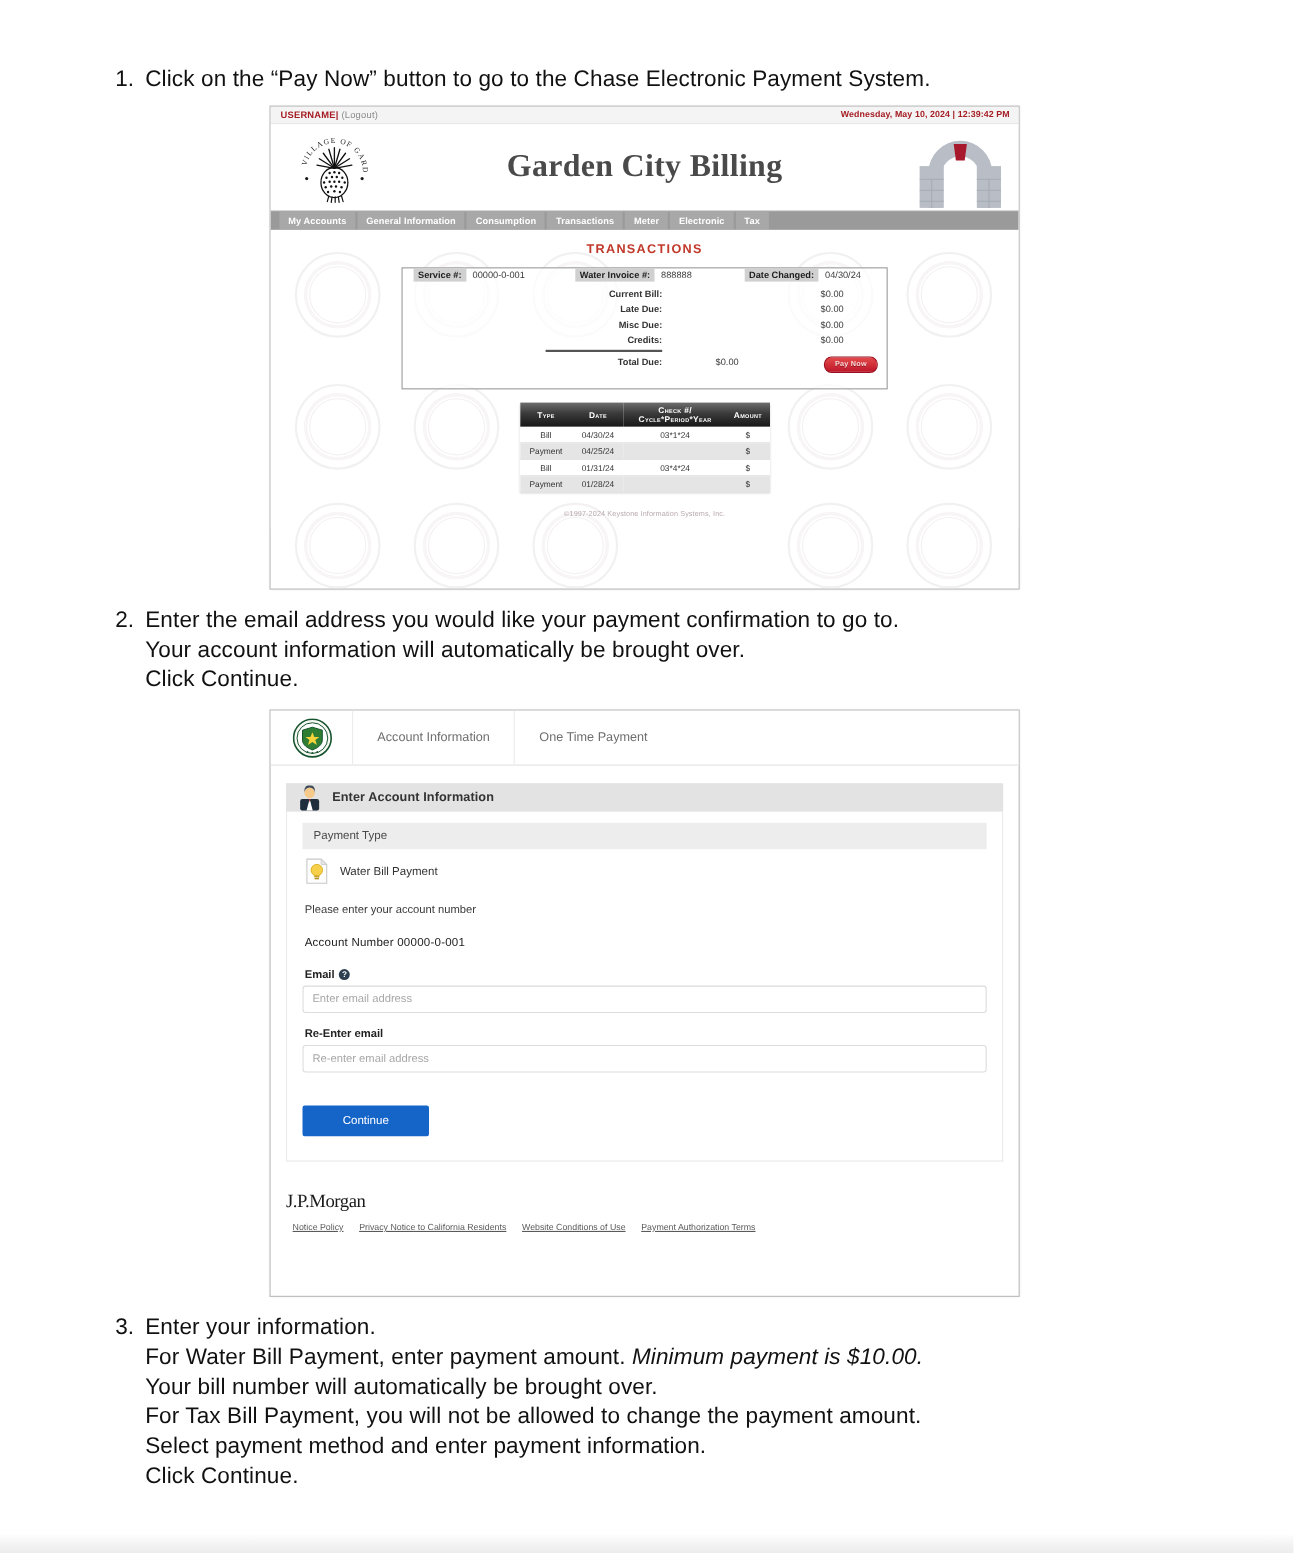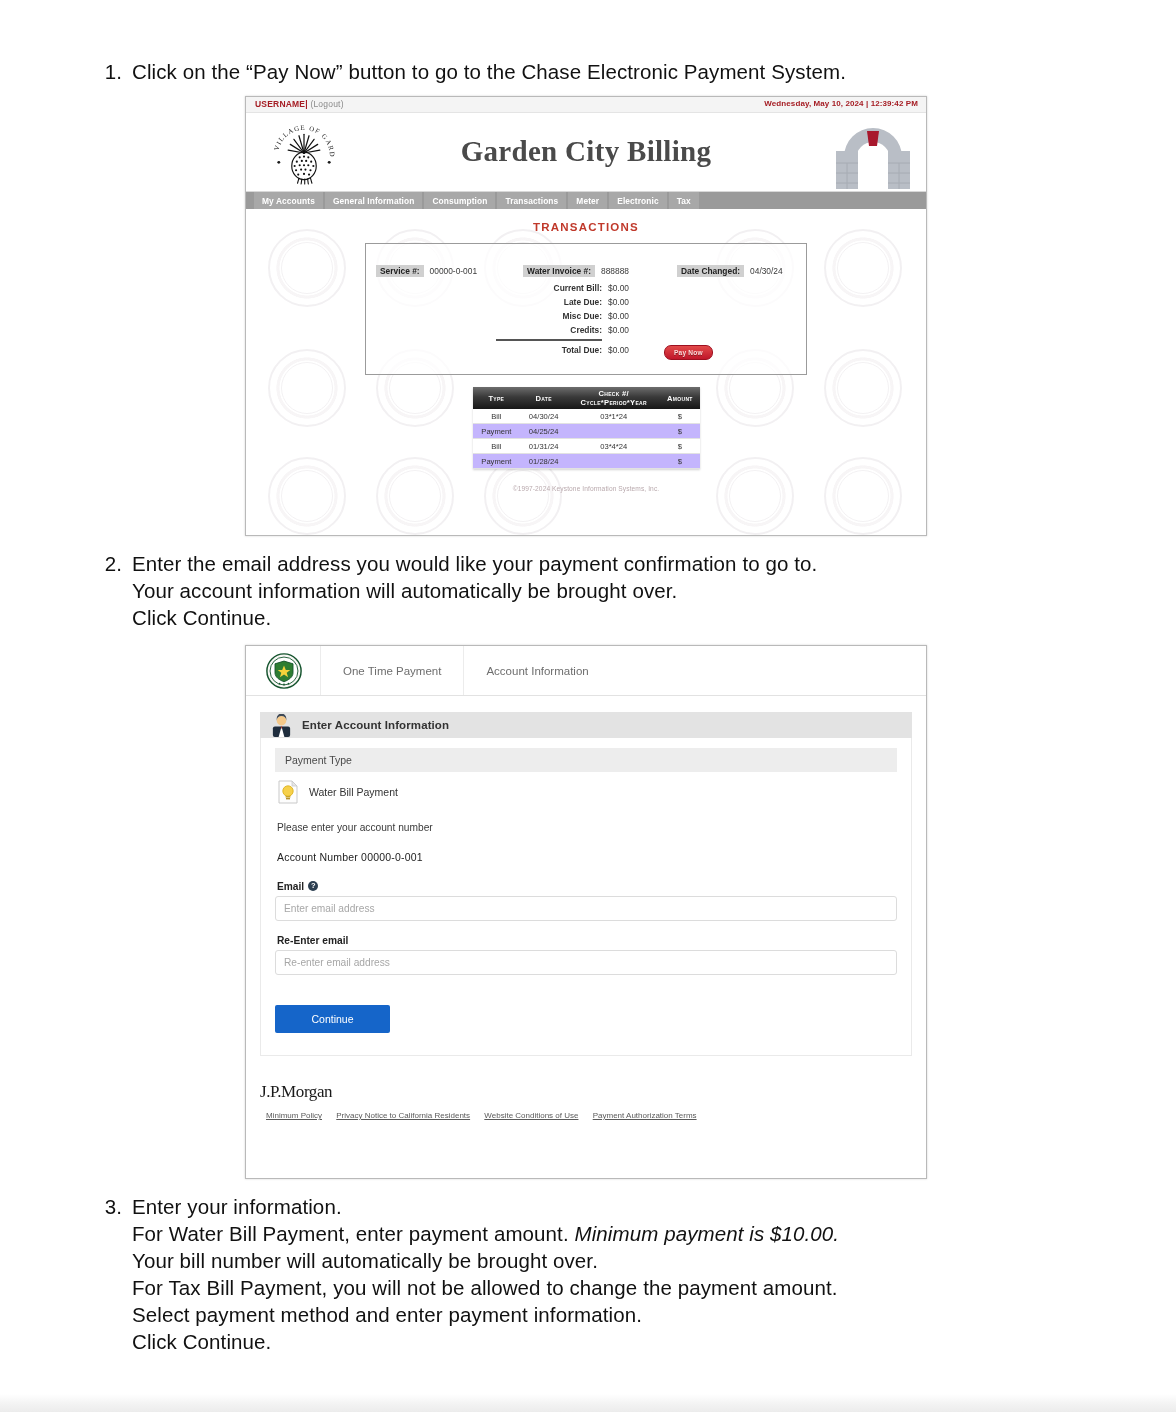--- a/index.html
+++ b/index.html
@@ -109,32 +109,32 @@
     text-align:center;font-size:11.5px;font-weight:bold;color:#c0392b;
     letter-spacing:1.2px;padding-top:12px;
     font-family:"Liberation Sans", sans-serif;
     position:relative;z-index:2;
   }
 
   .gc-box{
     position:relative;z-index:2;
     margin:10px auto 0 auto;width:442px;min-height:100px;
     border:1px solid #9b9b9b;background:rgba(255,255,255,.72);
-    box-sizing:border-box;padding:21px 8px 10px 8px;
+    box-sizing:border-box;padding:0 8px 10px 8px;
   }
   .gc-row1{display:flex;font-size:8.4px;margin-bottom:6px;}
   .gc-f{display:flex;align-items:center;}
   .gc-lb{background:#d0d0d0;color:#222;font-weight:bold;padding:1px 4px;}
   .gc-vl{color:#3a3a3a;padding-left:6px;}
   .gc-f.f1{margin-left:2px;}
   .gc-f.f2{margin-left:46px;}
   .gc-f.f3{margin-left:48px;}
 
   .gc-amts{font-size:8.4px;}
-  .gc-amt{display:flex;justify-content:flex-start;margin-bottom:4px;}
+  .gc-amt{display:flex;justify-content:space-between;margin-bottom:4px;}
   .gc-amt .k{width:228px;text-align:right;font-weight:bold;color:#333;}
   .gc-amt .v{width:52px;text-align:left;padding-left:6px;color:#3a3a3a;}
   .gc-rule{
     width:106px;margin-left:122px;border-top:2px solid #555;margin-bottom:4px;
   }
   .paynow{
     display:inline-flex;align-items:center;justify-content:center;
     height:13px;padding:0 9px;margin-left:4px;
     border-radius:7px;background:linear-gradient(to bottom,#e24a4a,#c0172a);
     color:#ffd9d9;font-size:6.6px;font-weight:bold;letter-spacing:.2px;
@@ -150,21 +150,21 @@
   }
   .gc-tbl th{
     background:linear-gradient(to bottom,#6d6d6d 0%,#3a3a3a 45%,#171717 100%);
     color:#fff;font-weight:bold;padding:2px 2px;
     font-variant:small-caps;letter-spacing:.3px;line-height:9px;
   }
   .gc-tbl td{
     padding:2.5px 3px;color:#333;text-align:center;background:#fff;
     border-bottom:1px solid #e2e2e2;
   }
-  .gc-tbl tr.alt td{background:#c4b5fd;}
+  .gc-tbl tr.alt td{background:#e5e5e5;}
   .gc-tbl td.amt{text-align:center;}
 
   .gc-foot{
     position:relative;z-index:2;
     text-align:center;font-size:6.6px;color:#b9a9ad;
     padding-top:16px;padding-bottom:6px;letter-spacing:.1px;
   }
 
   
   #shot2{left:245px;top:645px;width:680px;height:532px;}
@@ -466,22 +466,22 @@
         <circle cx="20" cy="20" r="19" fill="#f7f7f4" stroke="#14532d" stroke-width="1.6"></circle>
         <circle cx="20" cy="20" r="15.5" fill="#ffffff" stroke="#14532d" stroke-width="1"></circle>
         <path d="M20,9 L30,12 L30,22 C30,27 25,30 20,32 C15,30 10,27 10,22 L10,12 Z" fill="#2e7d32" stroke="#14532d" stroke-width="1"></path>
         <path d="M20,14 L22,19 L27,19 L23,22 L24.5,27 L20,24 L15.5,27 L17,22 L13,19 L18,19 Z" fill="#f5d33a"></path>
         <g fill="#14532d">
           <circle cx="15" cy="34" r="1"></circle>
             <circle cx="20" cy="35" r="1"></circle>
             <circle cx="25" cy="34" r="1"></circle>
         </g>
       </svg>
+      <div class="jp-tab">Account Information</div>
       <div class="jp-tab">One Time Payment</div>
-      <div class="jp-tab">Account Information</div>
     </div>
 
     <div class="jp-cardwrap">
       <div class="jp-hdr">
         <svg class="ico" viewBox="0 0 24 24">
           <rect x="3" y="13" width="18" height="11" rx="2" fill="#1f2d3d"></rect>
           <path d="M12 13 L9 24 L15 24 Z" fill="#ffffff"></path>
           <path d="M11.2 13 L12 16 L12.8 13 Z" fill="#c0392b"></path>
           <circle cx="12" cy="7" r="5" fill="#f5c98a"></circle>
           <path d="M7 7 A5 5 0 0 1 17 7 L17 4.5 A5 5 0 0 0 7 4.5 Z" fill="#3f4a57"></path>
@@ -516,21 +516,21 @@
           <span>Re-Enter email</span>
         </div>
         <input class="jp-input" type="text" placeholder="Re-enter email address" style="">
 
         <button class="jp-continue">Continue</button>
       </div>
 
       <div class="jp-footer">
         <div class="jp-fl">J.P.Morgan</div>
         <div class="jp-links">
-          <a href="#">Minimum Policy</a>
+          <a href="#">Notice Policy</a>
           <a href="#">Privacy Notice to California Residents</a>
           <a href="#">Website Conditions of Use</a>
           <a href="#">Payment Authorization Terms</a>
         </div>
       </div>
     </div>
   </div>
 
   <div class="step" id="step3">
     <span class="num">3.</span>

